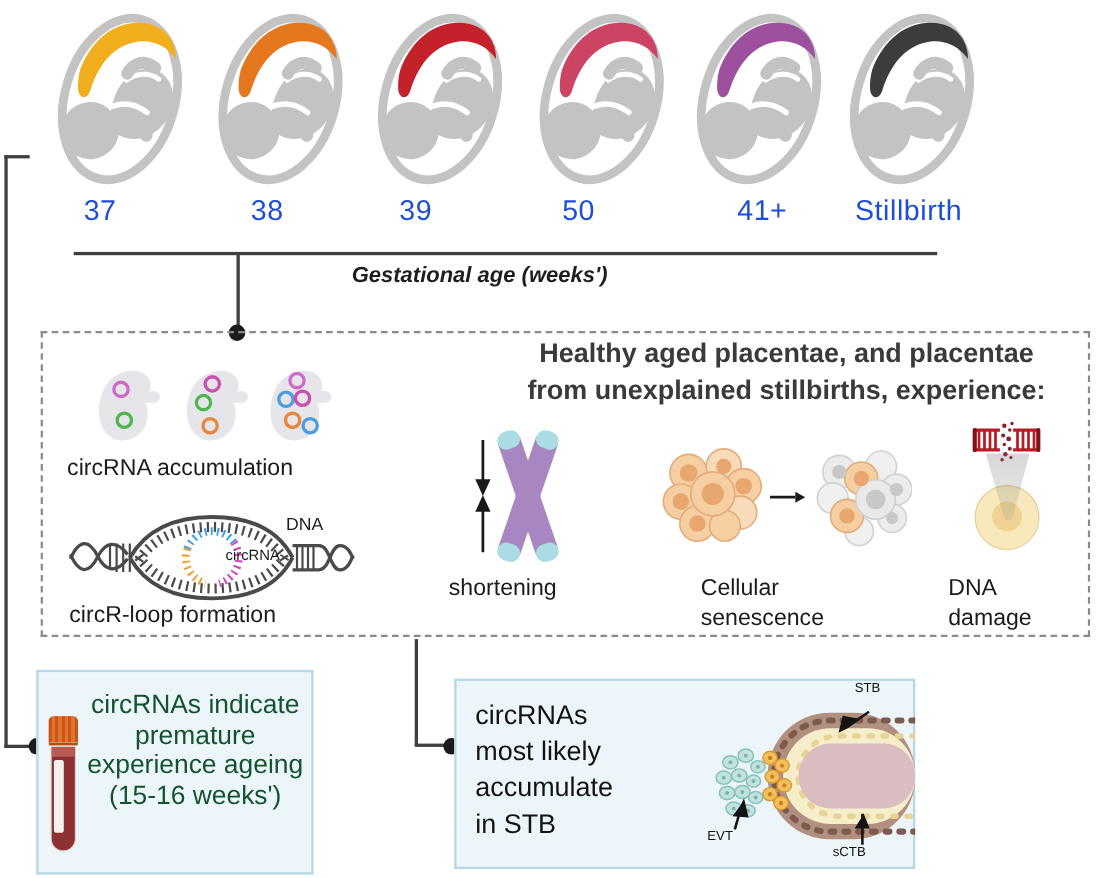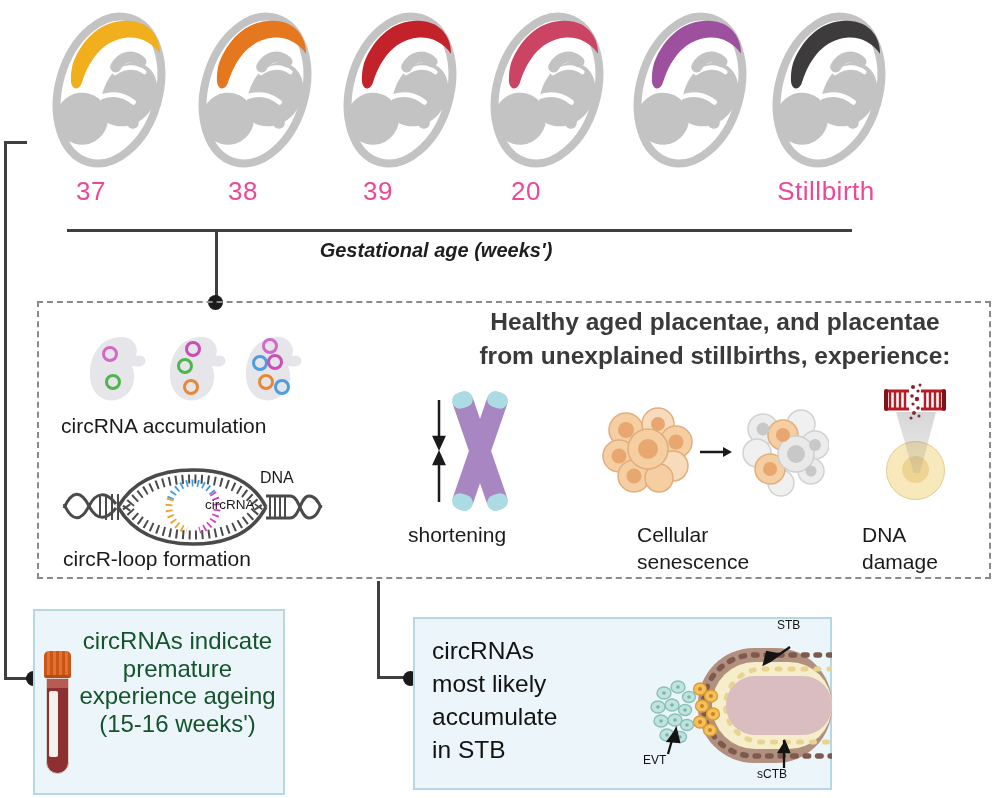--- a/index.html
+++ b/index.html
@@ -2,21 +2,21 @@
 <html><head>
 <meta charset="utf-8">
 <style>
   html,body{margin:0;padding:0;background:#fff;}
   #canvas{position:relative;width:1000px;height:798px;background:#ffffff;
     font-family:"Liberation Sans","DejaVu Sans",sans-serif;overflow:hidden;}
   .abs{position:absolute;}
   .line{position:absolute;background:#3f3f3f;}
   .dot{position:absolute;width:15px;height:15px;border-radius:50%;background:#1b1b1b;}
   .week-label{position:absolute;top:176px;width:130px;text-align:center;
-    font-size:26px;color:#ec4899;letter-spacing:0.5px;}
+    font-size:26px;color:#1d4ed8;letter-spacing:0.5px;}
   .fetus{position:absolute;top:4px;width:130px;height:172px;}
   .axis-caption{position:absolute;left:300px;top:239px;width:272px;text-align:center;
     font-style:italic;font-weight:600;font-size:20px;color:#1e1e1e;}
   .panel{position:absolute;left:37px;top:301px;width:954px;height:278px;
     border:2px dashed #8a8a8a;box-sizing:border-box;}
   .panel-heading{position:absolute;left:425px;top:305px;width:580px;text-align:center;
     font-weight:bold;font-size:24.5px;line-height:34px;color:#3a3a3a;}
   .icon-label{position:absolute;text-align:left;font-size:21px;line-height:27px;color:#1b1b1b;}
   .info-box{position:absolute;background:#ecf5f9;border:2px solid #b5d8e4;box-sizing:border-box;}
   .blood-text{position:absolute;left:75px;top:627px;width:205px;text-align:center;
@@ -88,21 +88,22 @@
   </div>
   <div class="fetus" style="left: 764px; color: rgb(62, 59, 60);">
     <svg viewBox="0 0 130 172" width="130" height="172">
         <use href="#fetus-sym"></use>
       </svg>
   </div>
 
   <div class="week-label" style="left:26px">37</div>
   <div class="week-label" style="left:178px">38</div>
   <div class="week-label" style="left:313px">39</div>
-  <div class="week-label" style="left:461px">20</div>
+  <div class="week-label" style="left:461px">50</div>
+  <div class="week-label" style="left:628px">41+</div>
   <div class="week-label" style="left:761px">Stillbirth</div>
 
   <div class="line" style="left:67px;top:229px;width:785px;height:2.5px"></div>
   <div class="axis-caption">Gestational age (weeks')</div>
   <div class="line" style="left:215px;top:231px;width:2.5px;height:68px"></div>
   <div class="dot" style="left:208px;top:295px"></div>
 
   <div class="line" style="left:4px;top:141px;width:23px;height:3px"></div>
   <div class="line" style="left:4px;top:141px;width:3px;height:539px"></div>
   <div class="line" style="left:4px;top:677px;width:30px;height:3px"></div>

